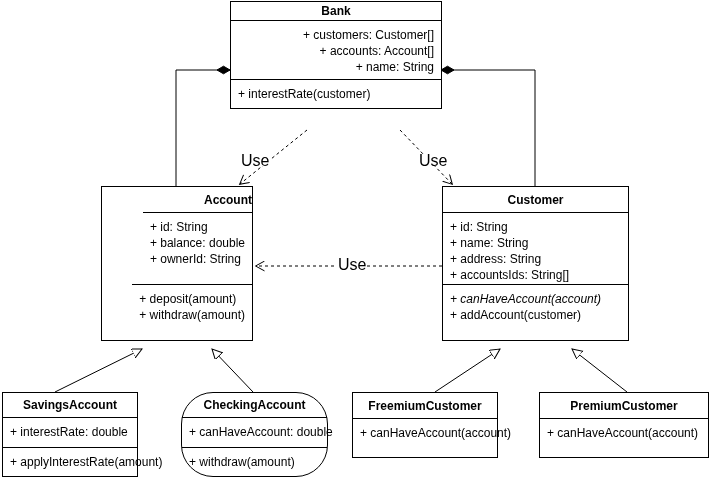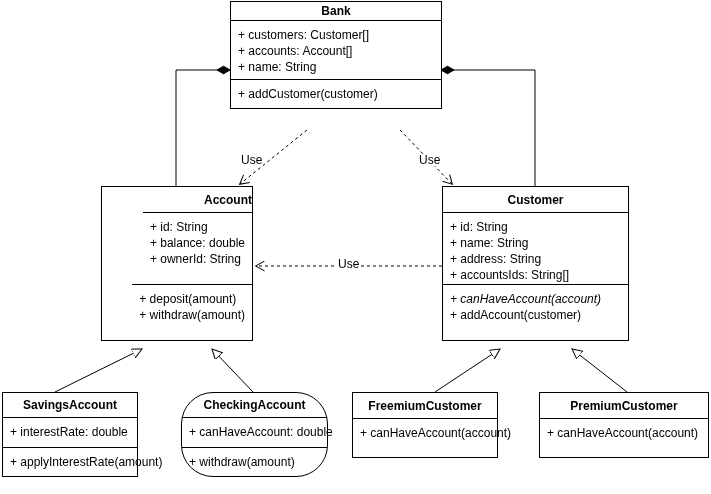--- a/index.html
+++ b/index.html
@@ -55,21 +55,21 @@
     font-size: 12px;
     color: #000000;
     line-height: 16px;
     white-space: nowrap;
   }
   .uml-member.abstract {
     font-style: italic;
   }
   .edge-label {
     position: absolute;
-    font-size: 12px;
+    font-size: 16px;
     color: #000000;
     background: #ffffff;
     line-height: 11px;
     padding: 0 1px;
     white-space: nowrap;
   }
 </style>
 </head>
 <body>
 
@@ -123,27 +123,27 @@
       <path d="M627,392 L572,349" fill="none" stroke="#000000" stroke-width="1" marker-end="url(#hollow-triangle)"></path>
     </g>
   </svg>
 
   <div class="edge-label" style="left:240px; top:155px;">Use</div>
   <div class="edge-label" style="left:418px; top:155px;">Use</div>
   <div class="edge-label" style="left:337px; top:259px;">Use</div>
 
   <div class="uml-class" style="left:230px; top:1px; width:212px; height:108px;">
     <div class="uml-title" style="height:27px;">Bank</div>
-    <div class="uml-compartment" style="height:59px;">
+    <div class="uml-compartment" style="height:59px;text-align:right;">
       <div class="uml-member">+ customers: Customer[]</div>
       <div class="uml-member">+ accounts: Account[]</div>
       <div class="uml-member">+ name: String</div>
     </div>
     <div class="uml-compartment" style="flex:1;">
-      <div class="uml-member">+ addCustomer(customer)</div>
+      <div class="uml-member">+ interestRate(customer)</div>
     </div>
   </div>
 
   <div class="uml-class" style="left:101px; top:186px; width:152px; height:155px;align-items:flex-end;">
     <div class="uml-title" style="height:25px;">Account</div>
     <div class="uml-compartment" style="height:72px;">
       <div class="uml-member">+ id: String</div>
       <div class="uml-member">+ balance: double</div>
       <div class="uml-member">+ ownerId: String</div>
     </div>

